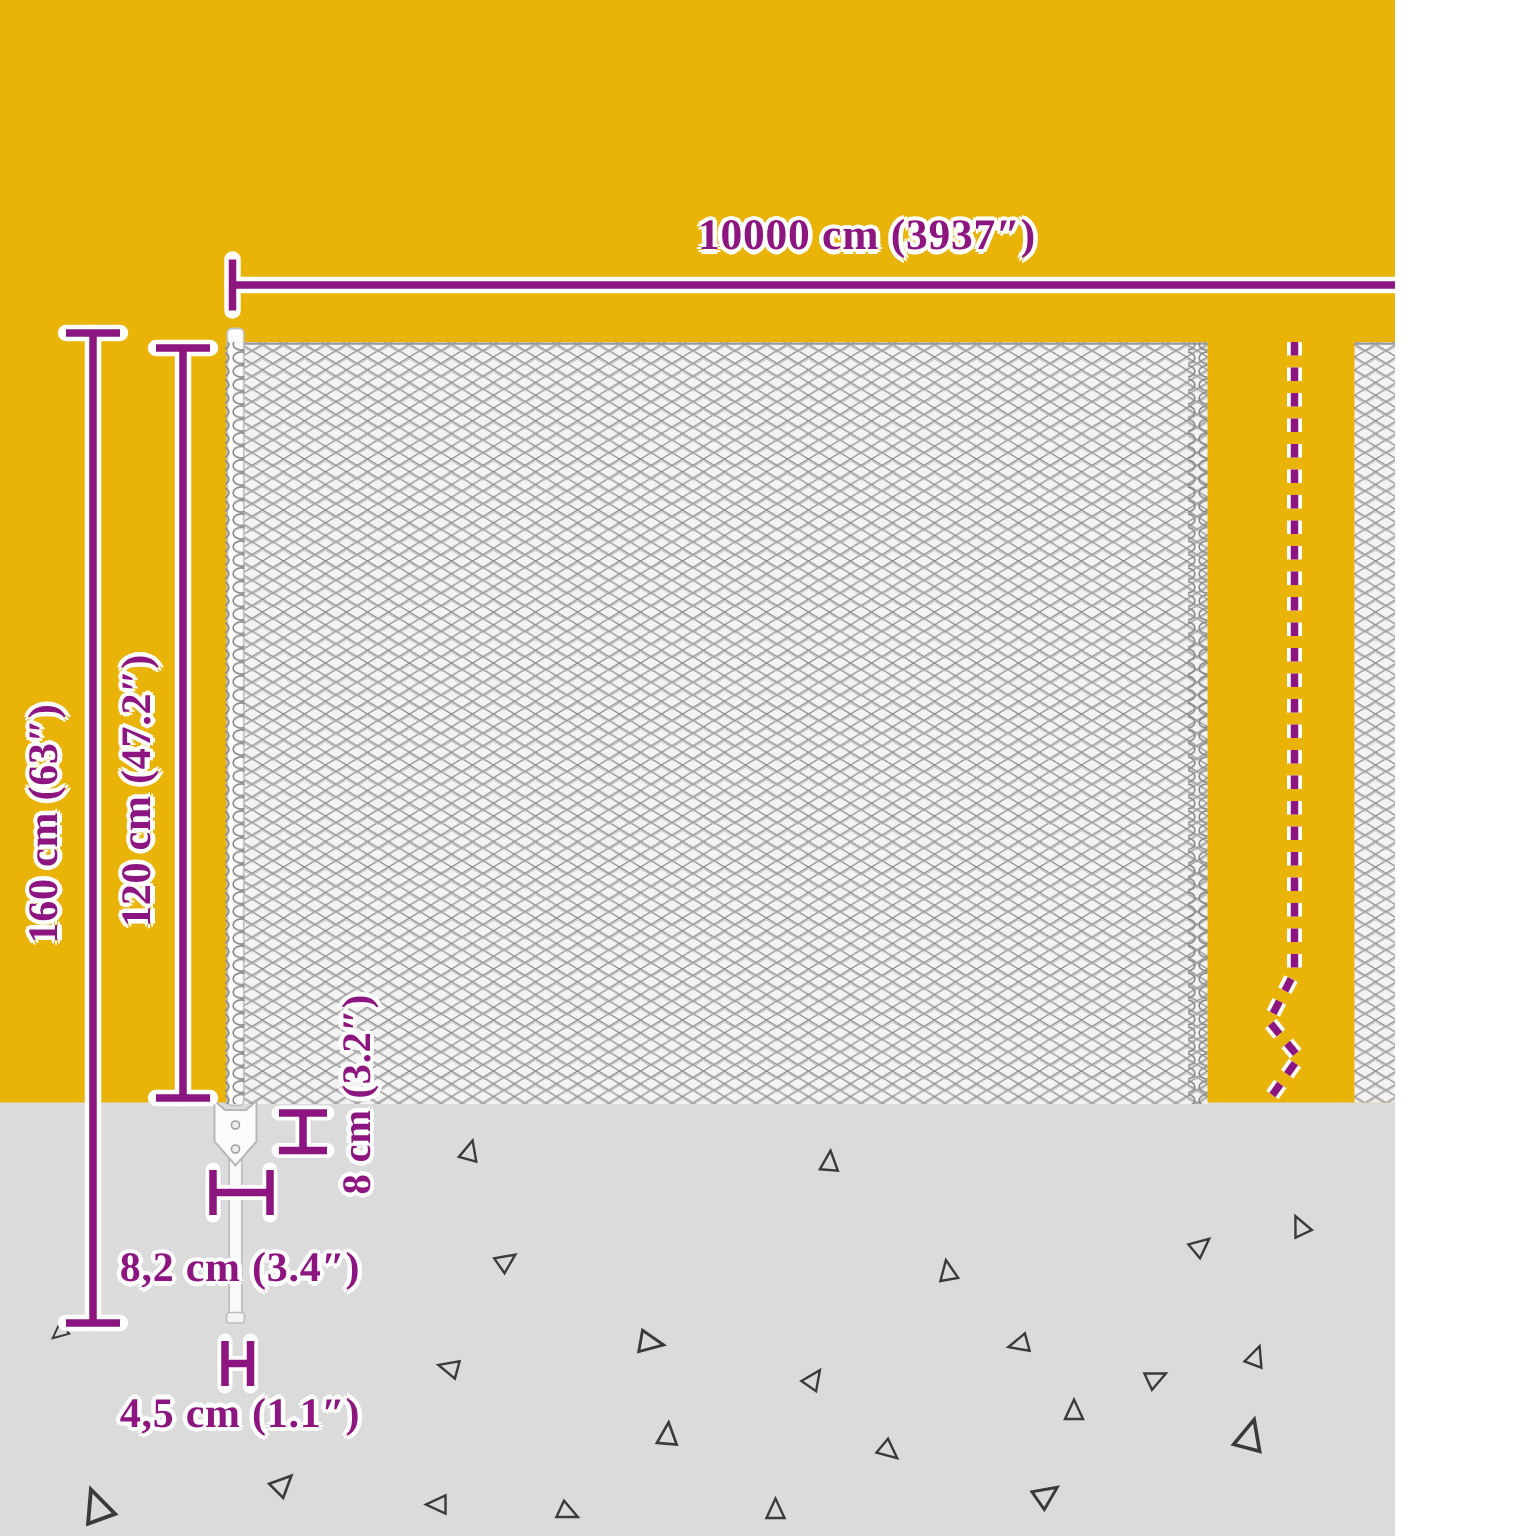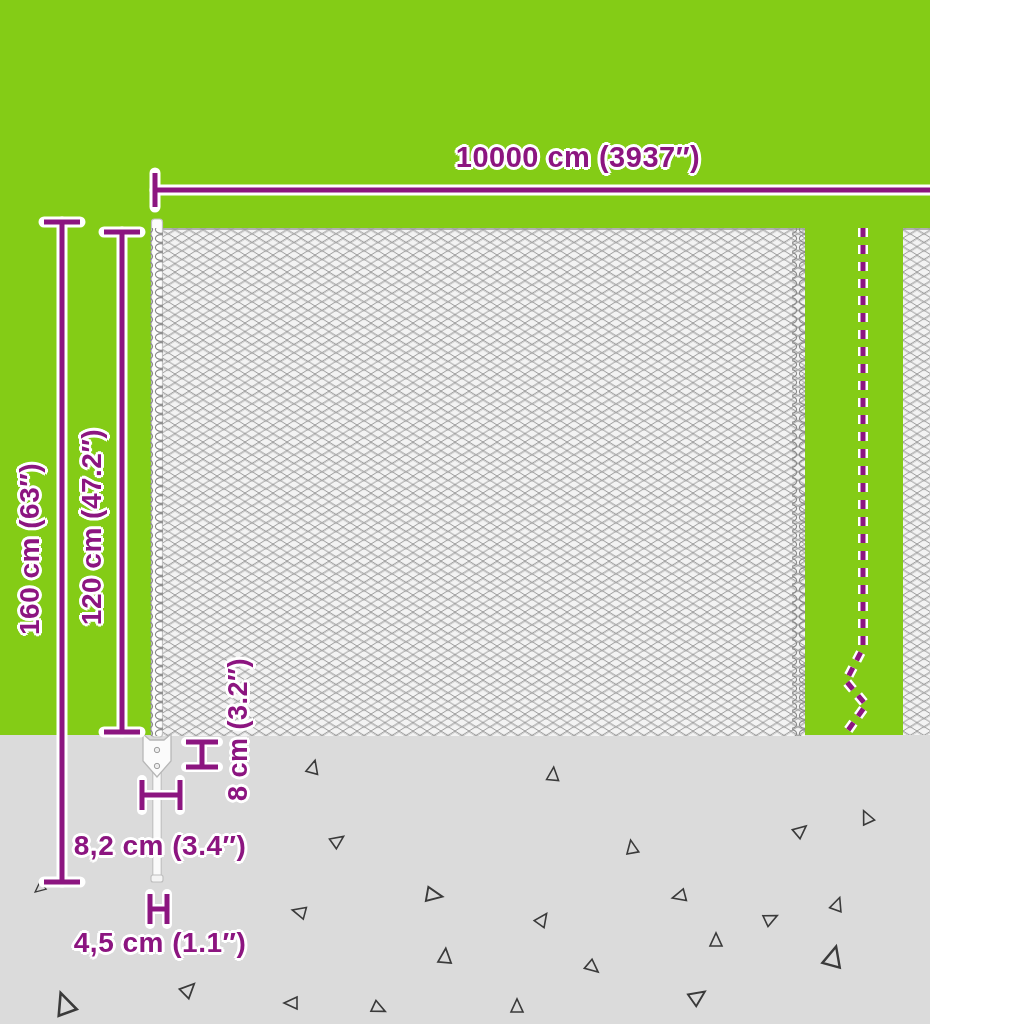--- a/index.html
+++ b/index.html
@@ -1,21 +1,21 @@
 <!DOCTYPE html>
 <html><head>
 <meta charset="utf-8">
 <style>
   html,body{margin:0;padding:0;background:#ffffff;}
   #stage{
     position:relative;
     width:930px;height:1024px;
     overflow:hidden;
-    background:#84cc16;
-    font-family:Liberation Sans, sans-serif;
+    background:#eab308;
+    font-family:Liberation Serif, serif;
   }
   #stage svg{position:absolute;left:0;top:0;}
   .label{
     position:absolute;
     color:#8c1580;
     font-weight:700;
     font-size:28px;
     text-align:center;
     white-space:nowrap;
     letter-spacing:0.5px;

